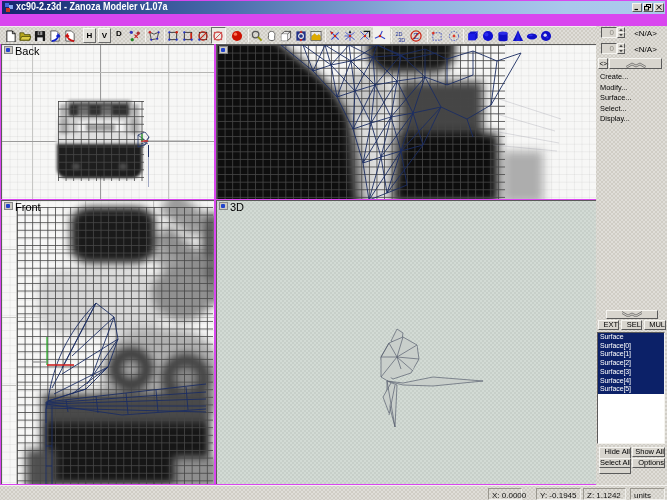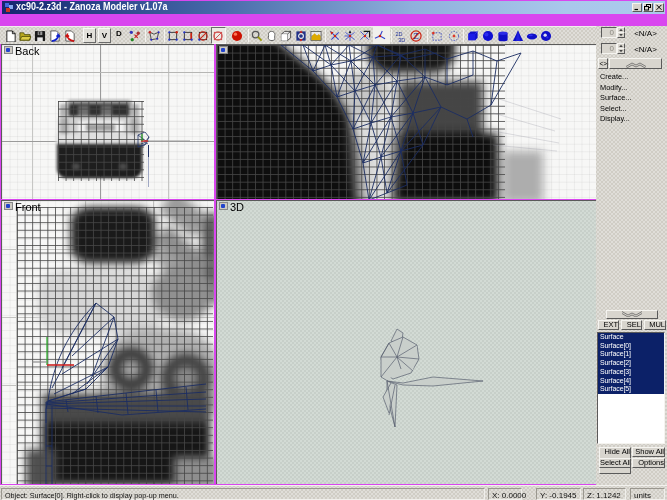--- a/index.html
+++ b/index.html
@@ -421,19 +421,18 @@
     <div class="abs" style="left:1px;top:306px;width:68px;height:112px;background:#fff;border:1px solid;border-color:#5a5a5a #f5f4f0 #f5f4f0 #5a5a5a">
       <div style="background:#0c2168;color:#fff;font-size:7px;line-height:8.72px;padding-left:2px;height:61px;letter-spacing:-0.1px">Surface<br>Surface[0]<br>Surface[1]<br>Surface[2]<br>Surface[3]<br>Surface[4]<br>Surface[5]</div>
     </div>
     <div class="rbtn" style="left:3px;top:421px;width:32px;height:27px;line-height:8px">Hide All</div>
     <div class="rbtn" style="left:36px;top:421px;width:33px;height:10px;line-height:8px">Show All</div>
     <div class="rbtn" style="left:3px;top:431.5px;width:32px;height:10px;line-height:8px">Select All</div>
     <div class="rbtn" style="left:36px;top:431.5px;width:33px;height:10px;line-height:8px">Options</div>
   </div>
 
   <div id="statusbar" class="dith">
-    <div class="sbox" style="left:1px;width:484px"><span style="display:inline-block;transform:scaleX(0.9);transform-origin:0 0;white-space:nowrap">Object: Surface[0]. Right-click to display pop-up menu.</span></div>
     <div class="sbox" style="left:488px;width:34px">X: 0.0000</div>
     <div class="sbox" style="left:536px;width:45px">Y: -0.1945</div>
     <div class="sbox" style="left:583px;width:43px">Z: 1.1242</div>
     <div class="sbox" style="left:630px;width:35px">units</div>
   </div>
 </div>
 
 </body></html>

